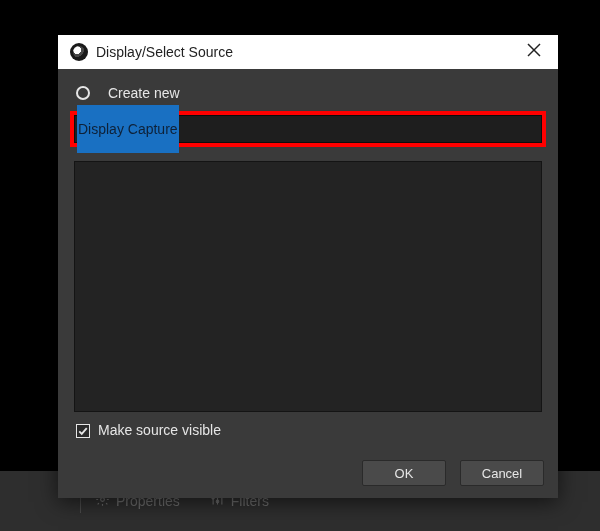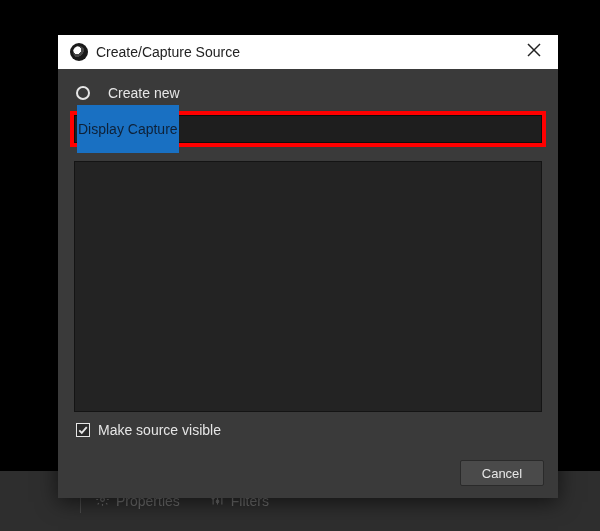--- a/index.html
+++ b/index.html
@@ -111,21 +111,21 @@
     .listbox {
       flex: 1 1 auto;
       background: #232323;
       border: 1px solid #141414;
       margin-top: 6px;
       min-height: 180px;
     }
 
     .checkbox-row {
       display: flex;
-      align-items: center;
+      align-items: flex-end;
       gap: 8px;
       padding: 10px 2px 0 2px;
       cursor: pointer;
     }
     .checkbox {
       width: 14px; height: 14px;
       border: 1px solid #e6e6e6;
       background: #2b2b2b;
       display:flex; align-items:center; justify-content:center;
       flex:0 0 auto;
@@ -198,21 +198,21 @@
         </svg>
     </span>
     <span>Filters</span>
   </div>
 </div>
 
 <div class="dialog">
 
   <div class="titlebar">
     <span class="app-icon"></span>
-    <span class="title-text">Create/Capture Source</span>
+    <span class="title-text">Display/Select Source</span>
     <span class="close-btn">
       <span>
         <svg viewBox="0 0 14 14">
             <line x1="1" y1="1" x2="13" y2="13"></line>
             <line x1="13" y1="1" x2="1" y2="13"></line>
           </svg>
       </span>
     </span>
   </div>
 
@@ -238,17 +238,20 @@
             <polyline points="1.5,6.5 4.5,9.5 10.5,2.5"></polyline>
           </svg>
       </span>
       <span>Make source visible</span>
     </div>
 
   </div>
 
   <div class="button-row">
     <div class="btn">
+      <span>OK</span>
+    </div>
+    <div class="btn">
       <span>Cancel</span>
     </div>
   </div>
 
 </div>
 
 </body></html>

